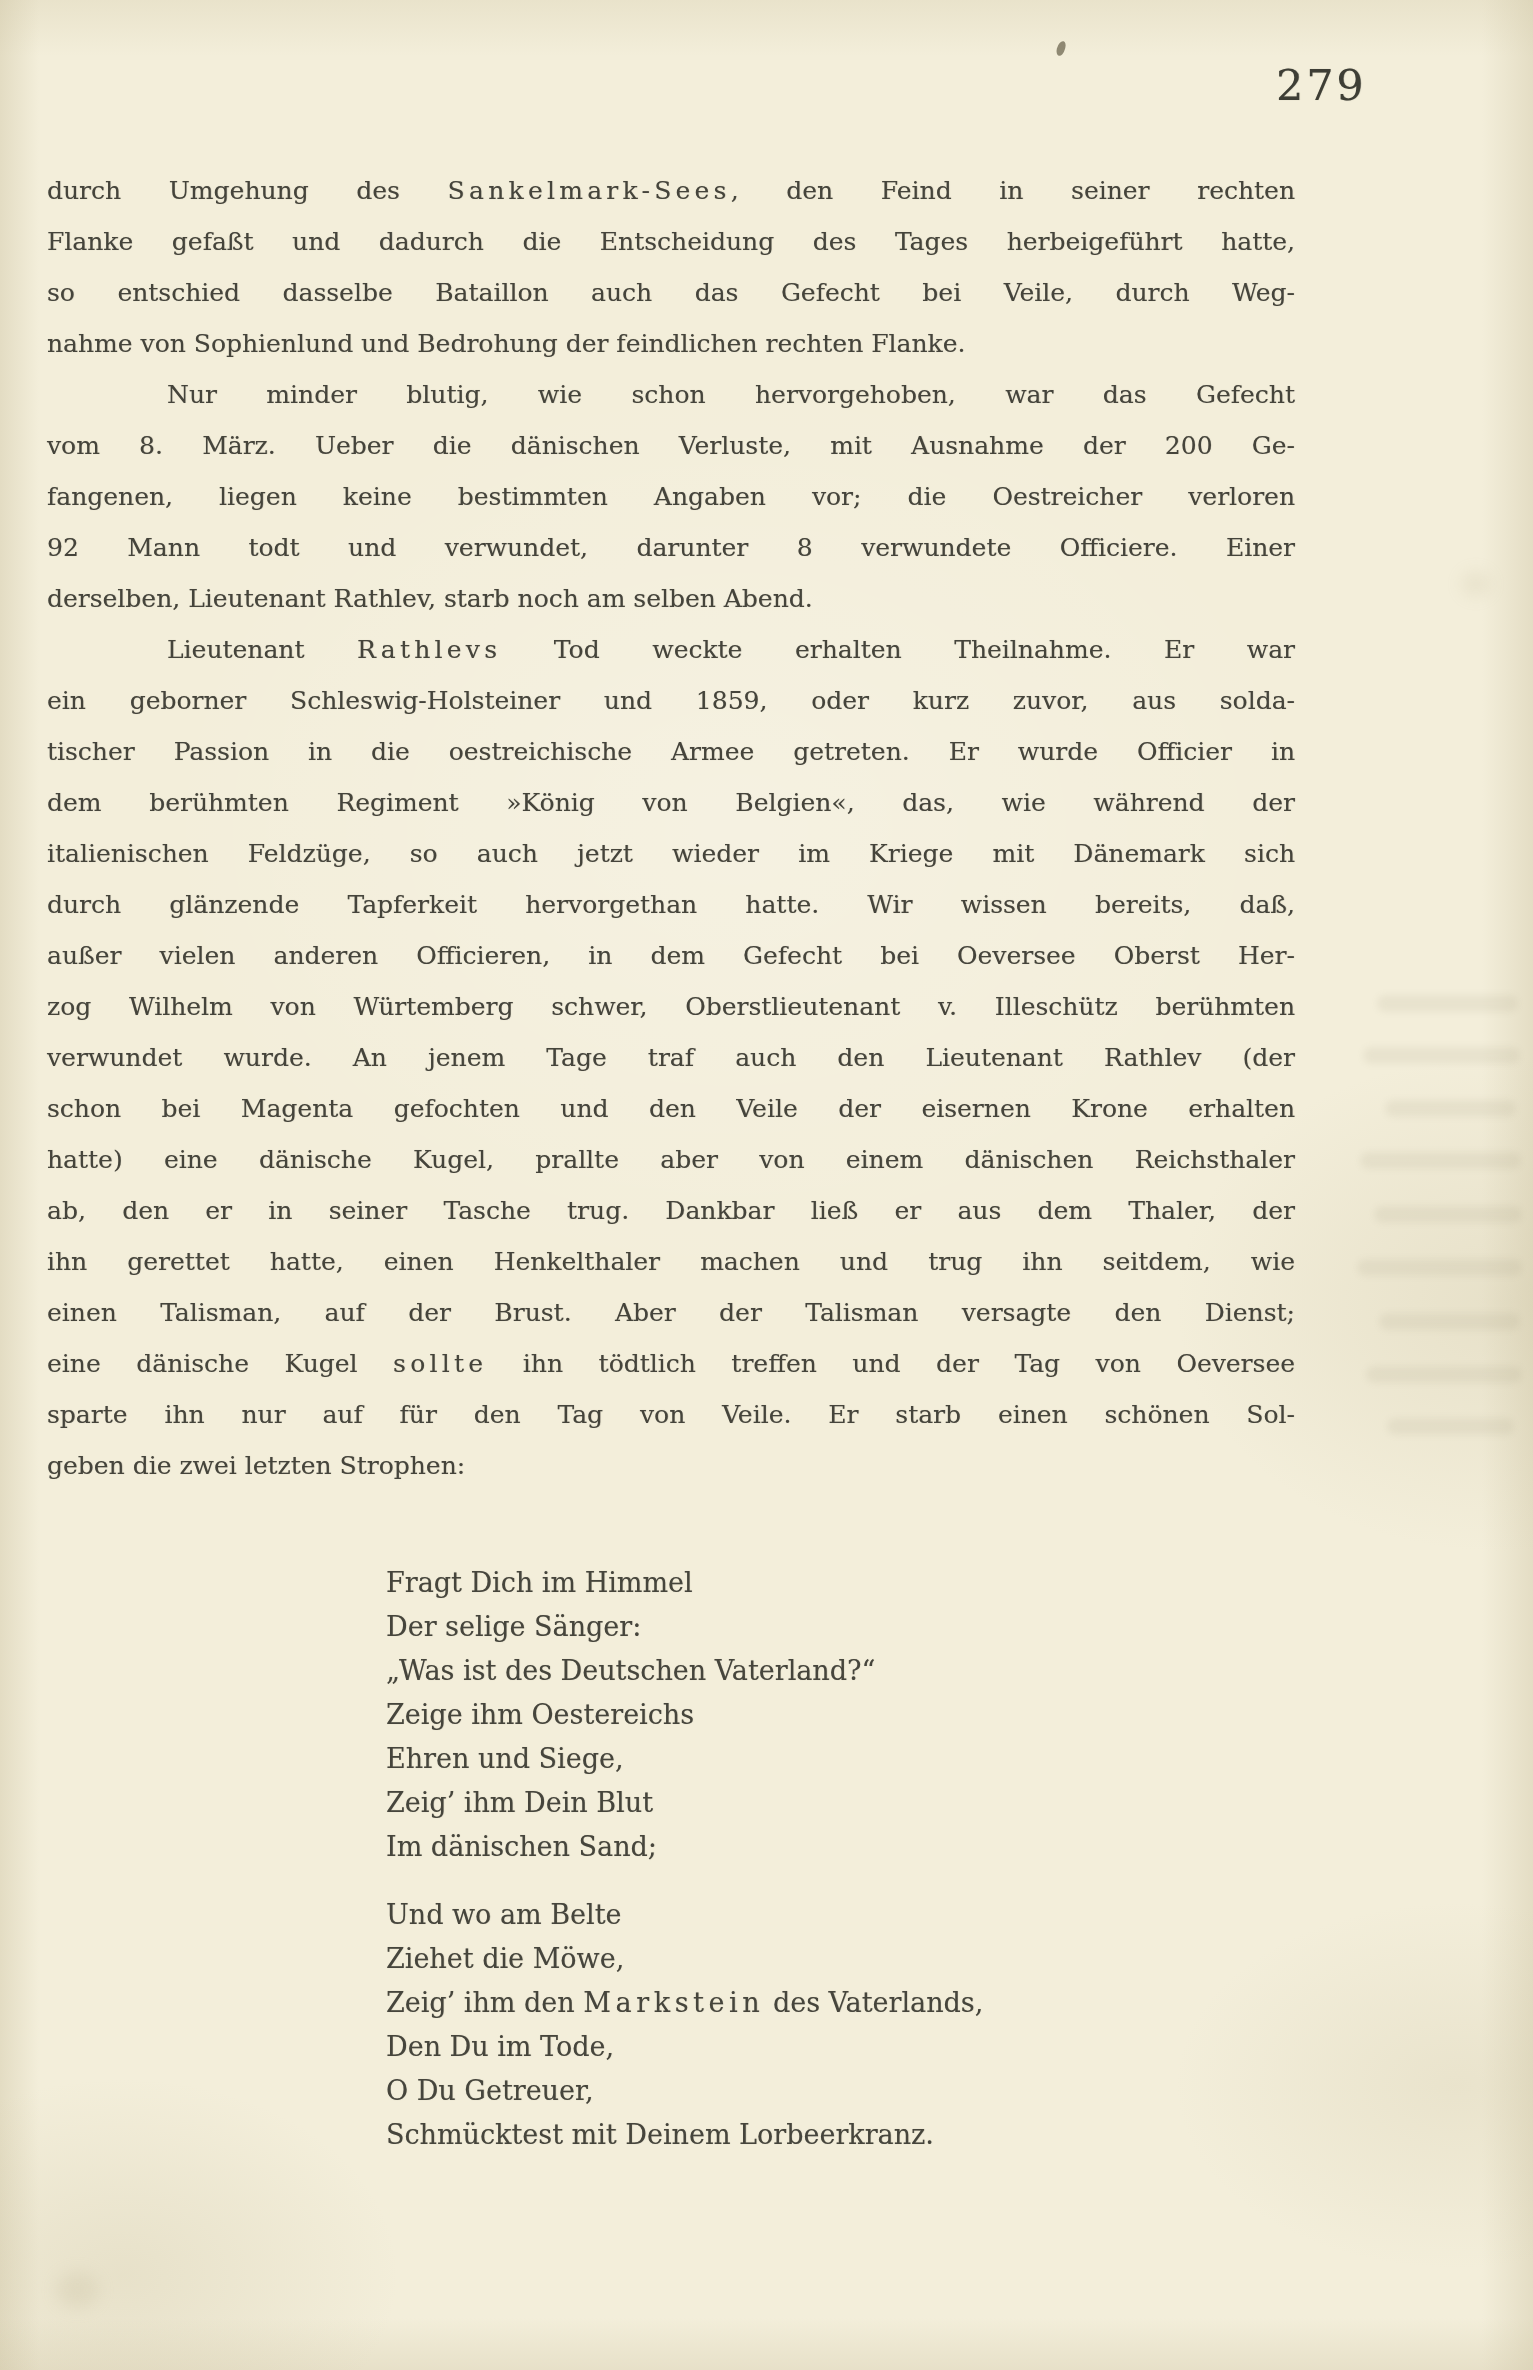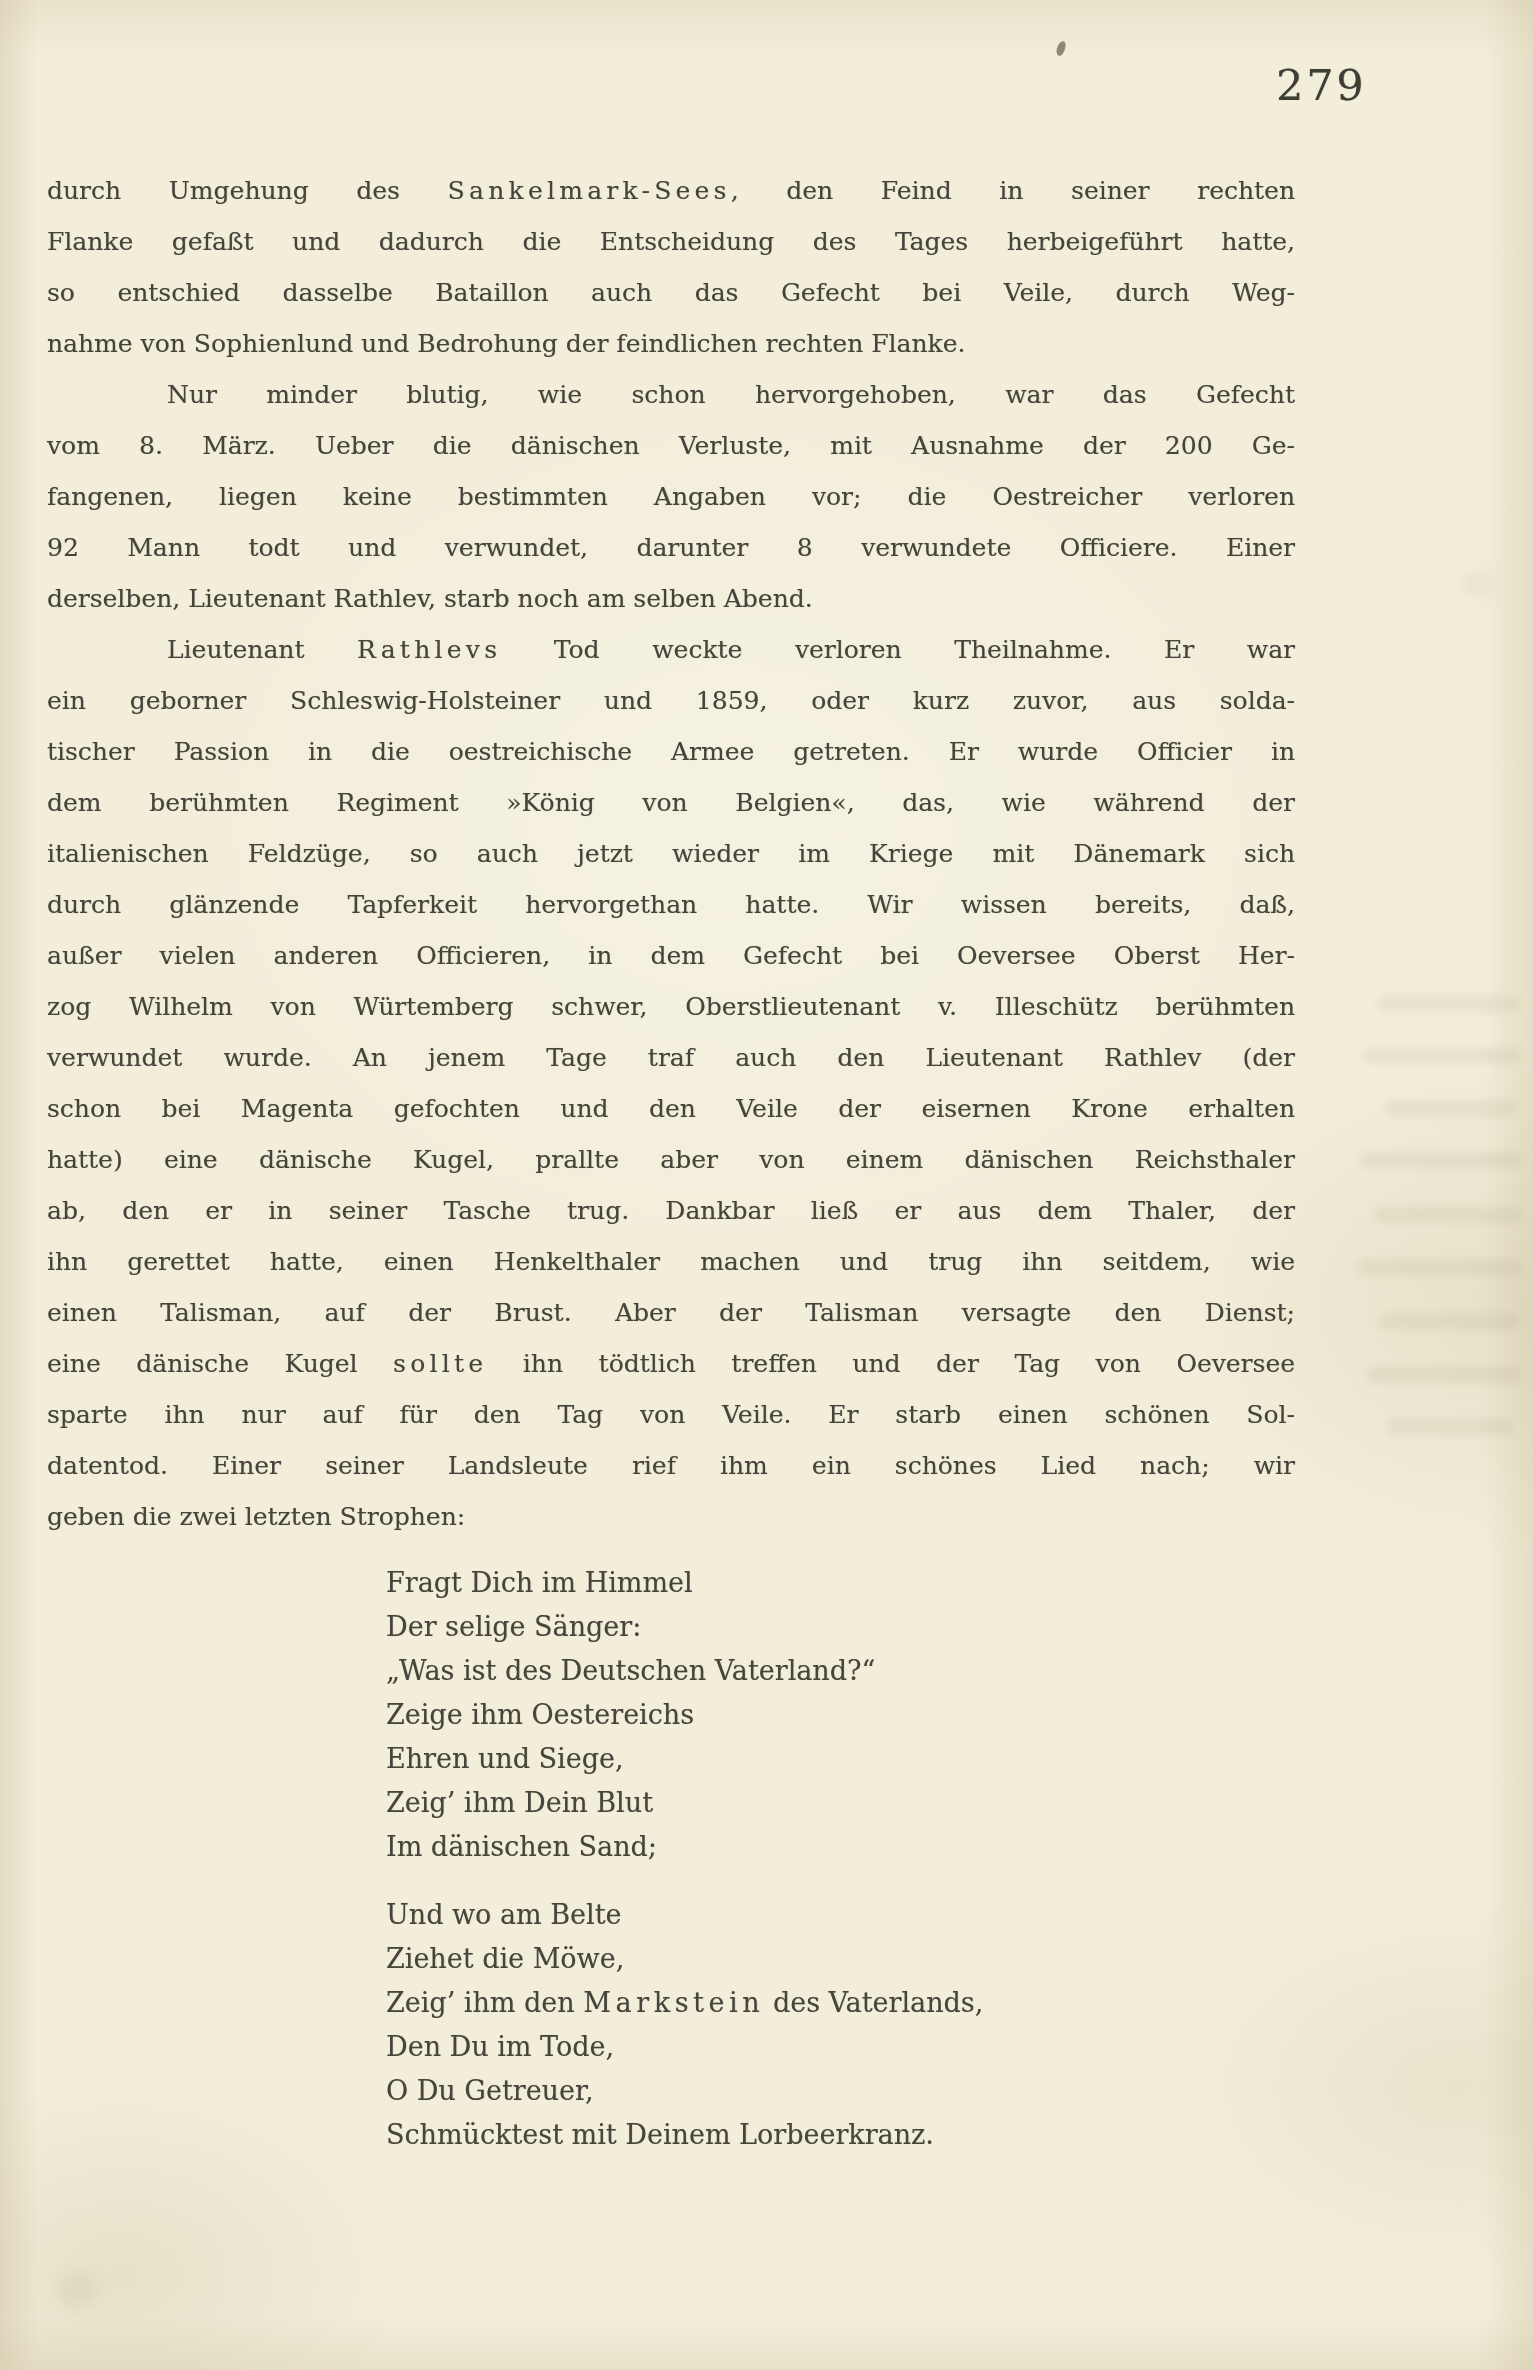--- a/index.html
+++ b/index.html
@@ -123,37 +123,36 @@
   <div class="body-text">
       <div class="tline"><span>durch Umgehung des </span><span class="sperr">Sankelmark-Sees</span><span>, den Feind in seiner rechten</span></div>
       <div class="tline"><span>Flanke gefaßt und dadurch die Entscheidung des Tages herbeigeführt hatte,</span></div>
       <div class="tline"><span>so entschied dasselbe Bataillon auch das Gefecht bei Veile, durch Weg-</span></div>
       <div class="tline endline"><span>nahme von Sophienlund und Bedrohung der feindlichen rechten Flanke.</span></div>
       <div class="tline indent"><span>Nur minder blutig, wie schon hervorgehoben, war das Gefecht</span></div>
       <div class="tline"><span>vom 8. März. Ueber die dänischen Verluste, mit Ausnahme der 200 Ge-</span></div>
       <div class="tline"><span>fangenen, liegen keine bestimmten Angaben vor; die Oestreicher verloren</span></div>
       <div class="tline"><span>92 Mann todt und verwundet, darunter 8 verwundete Officiere.  Einer</span></div>
       <div class="tline endline"><span>derselben, Lieutenant Rathlev, starb noch am selben Abend.</span></div>
-      <div class="tline indent"><span>Lieutenant </span><span class="sperr">Rathlevs</span><span> Tod weckte verloren Theilnahme.  Er war</span></div>
+      <div class="tline indent"><span>Lieutenant </span><span class="sperr">Rathlevs</span><span> Tod weckte erhalten Theilnahme.  Er war</span></div>
       <div class="tline"><span>ein geborner Schleswig-Holsteiner und 1859, oder kurz zuvor, aus solda-</span></div>
       <div class="tline"><span>tischer Passion in die oestreichische Armee getreten.  Er wurde Officier in</span></div>
       <div class="tline"><span>dem berühmten Regiment »König von Belgien«, das, wie während der</span></div>
       <div class="tline"><span>italienischen Feldzüge, so auch jetzt wieder im Kriege mit Dänemark sich</span></div>
       <div class="tline"><span>durch glänzende Tapferkeit hervorgethan hatte.  Wir wissen bereits, daß,</span></div>
       <div class="tline"><span>außer vielen anderen Officieren, in dem Gefecht bei Oeversee Oberst Her-</span></div>
       <div class="tline"><span>zog Wilhelm von Würtemberg schwer, Oberstlieutenant v. Illeschütz berühmten</span></div>
       <div class="tline"><span>verwundet wurde.  An jenem Tage traf auch den Lieutenant Rathlev (der</span></div>
       <div class="tline"><span>schon bei Magenta gefochten und den Veile der eisernen Krone erhalten</span></div>
       <div class="tline"><span>hatte) eine dänische Kugel, prallte aber von einem dänischen Reichsthaler</span></div>
       <div class="tline"><span>ab, den er in seiner Tasche trug.  Dankbar ließ er aus dem Thaler, der</span></div>
       <div class="tline"><span>ihn gerettet hatte, einen Henkelthaler machen und trug ihn seitdem, wie</span></div>
       <div class="tline"><span>einen Talisman, auf der Brust.  Aber der Talisman versagte den Dienst;</span></div>
       <div class="tline"><span>eine dänische Kugel </span><span class="sperr">sollte</span><span> ihn tödtlich treffen und der Tag von Oeversee</span></div>
       <div class="tline"><span>sparte ihn nur auf für den Tag von Veile.  Er starb einen schönen Sol-</span></div>
-      <div class="tline"><span>datentod.  Einer seiner Landsleute rief ihm ein schönes Lied nach; wir</span></div>
       <div class="tline endline"><span>geben die zwei letzten Strophen:</span></div>
     </div>
 
   <div class="poem">
       <div class="stanza">
         <div class="tline"><span>Fragt Dich im Himmel</span></div>
         <div class="tline"><span>Der selige Sänger:</span></div>
         <div class="tline"><span>„Was ist des Deutschen Vaterland?“</span></div>
         <div class="tline"><span>Zeige ihm Oestereichs</span></div>
         <div class="tline"><span>Ehren und Siege,</span></div>

